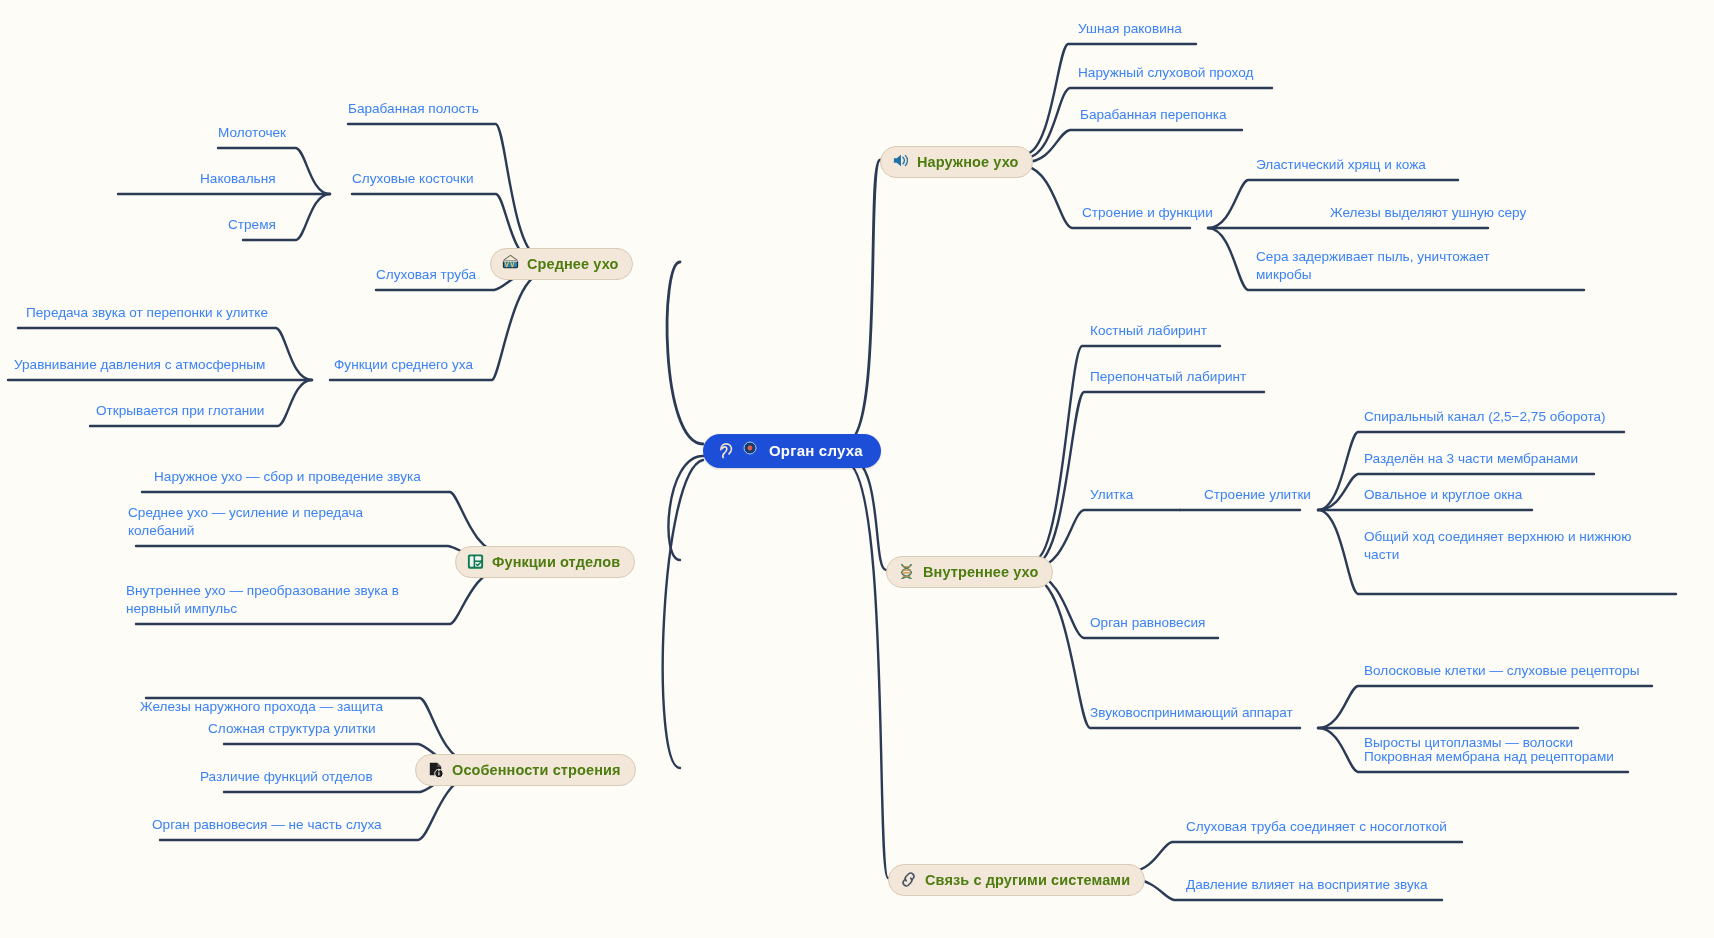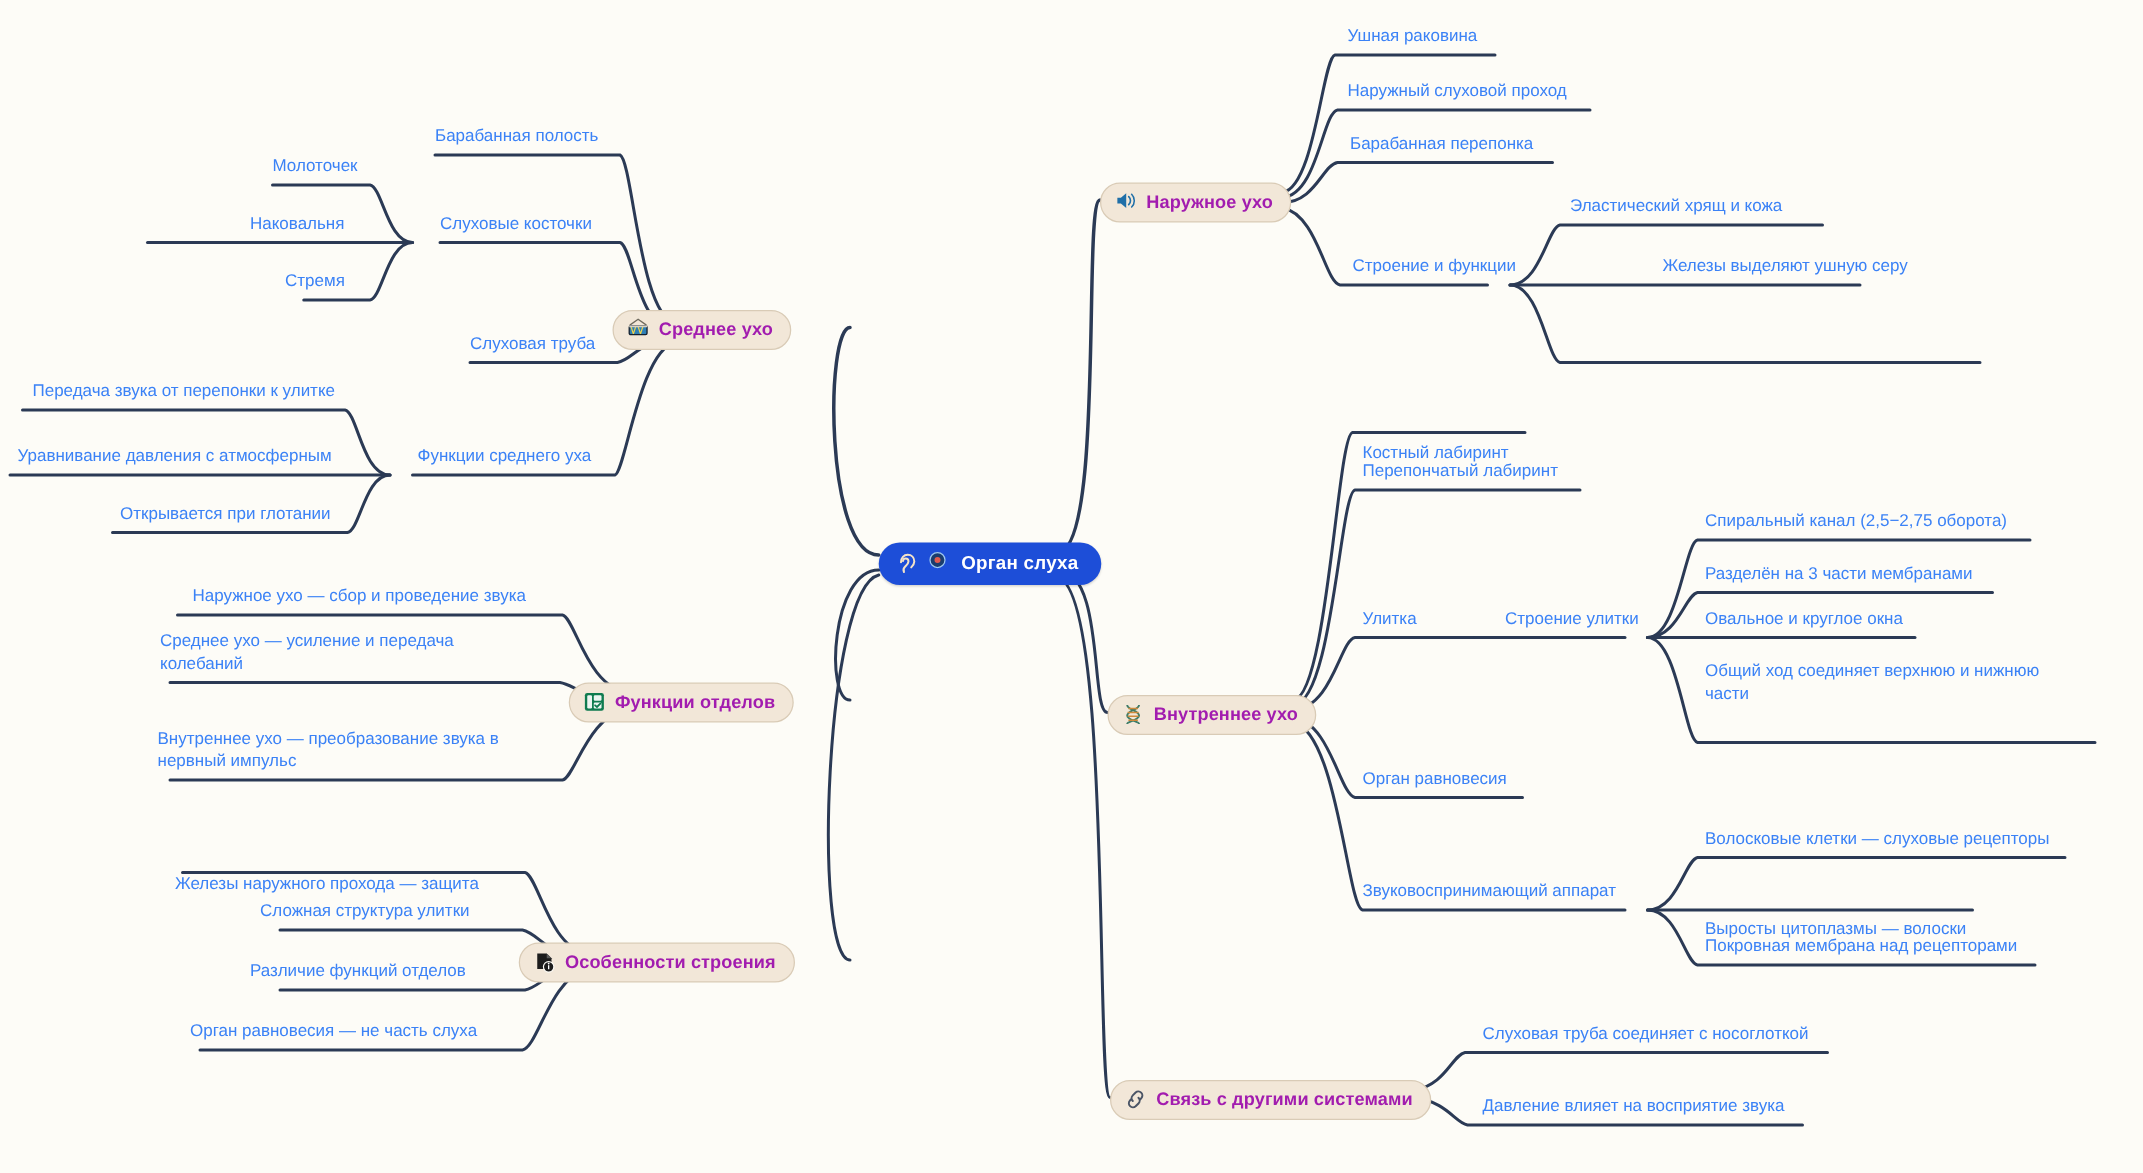--- a/index.html
+++ b/index.html
@@ -24,21 +24,21 @@
     color:#ffffff;
     border-radius:22px;
     padding:7px 18px 8px 14px;
     font-size:15px;font-weight:bold;
     box-shadow:0 1px 2px rgba(0,0,0,.18);
     letter-spacing:.2px;
   }
   
   .branch{
     background:#f2e7d8;
-    color:#a21caf;
+    color:#4d7c0f;
     border:1.4px solid #d9cbb6;
     border-radius:16px;
     padding:5px 14px 6px 10px;
     font-size:14.5px;font-weight:bold;
     letter-spacing:.1px;
   }
   
   .leaf{
     position:absolute;
     color:#3b82f6;
@@ -236,22 +236,24 @@
   <div class="leaf" style="left:208px;top:720px;">Сложная структура улитки</div>
   <div class="leaf" style="left:200px;top:768px;">Различие функций отделов</div>
   <div class="leaf" style="left:152px;top:816px;">Орган равновесия — не часть слуха</div>
 
   <div class="leaf" style="left:1078px;top:20px;">Ушная раковина</div>
   <div class="leaf" style="left:1078px;top:64px;">Наружный слуховой проход</div>
   <div class="leaf" style="left:1080px;top:106px;">Барабанная перепонка</div>
   <div class="leaf" style="left:1082px;top:204px;">Строение и функции</div>
   <div class="leaf" style="left:1256px;top:156px;">Эластический хрящ и кожа</div>
   <div class="leaf" style="left:1330px;top:204px;text-align:right;">Железы выделяют ушную серу</div>
-
-  <div class="leaf" style="left:1090px;top:322px;margin-top:31px;">Костный лабиринт</div>
+  <div class="leaf" style="left:1256px;top:248px;">Сера задерживает пыль, уничтожает
+микробы</div>
+
+  <div class="leaf" style="left:1090px;top:322px;">Костный лабиринт</div>
   <div class="leaf" style="left:1090px;top:368px;">Перепончатый лабиринт</div>
   <div class="leaf" style="left:1090px;top:486px;">Улитка</div>
   <div class="leaf" style="left:1204px;top:486px;">Строение улитки</div>
   <div class="leaf" style="left:1364px;top:408px;">Спиральный канал (2,5−2,75 оборота)</div>
   <div class="leaf" style="left:1364px;top:450px;">Разделён на 3 части мембранами</div>
   <div class="leaf" style="left:1364px;top:486px;">Овальное и круглое окна</div>
   <div class="leaf" style="left:1364px;top:528px;">Общий ход соединяет верхнюю и нижнюю
 части</div>
   <div class="leaf" style="left:1090px;top:614px;">Орган равновесия</div>
   <div class="leaf" style="left:1090px;top:704px;">Звуковоспринимающий аппарат</div>

